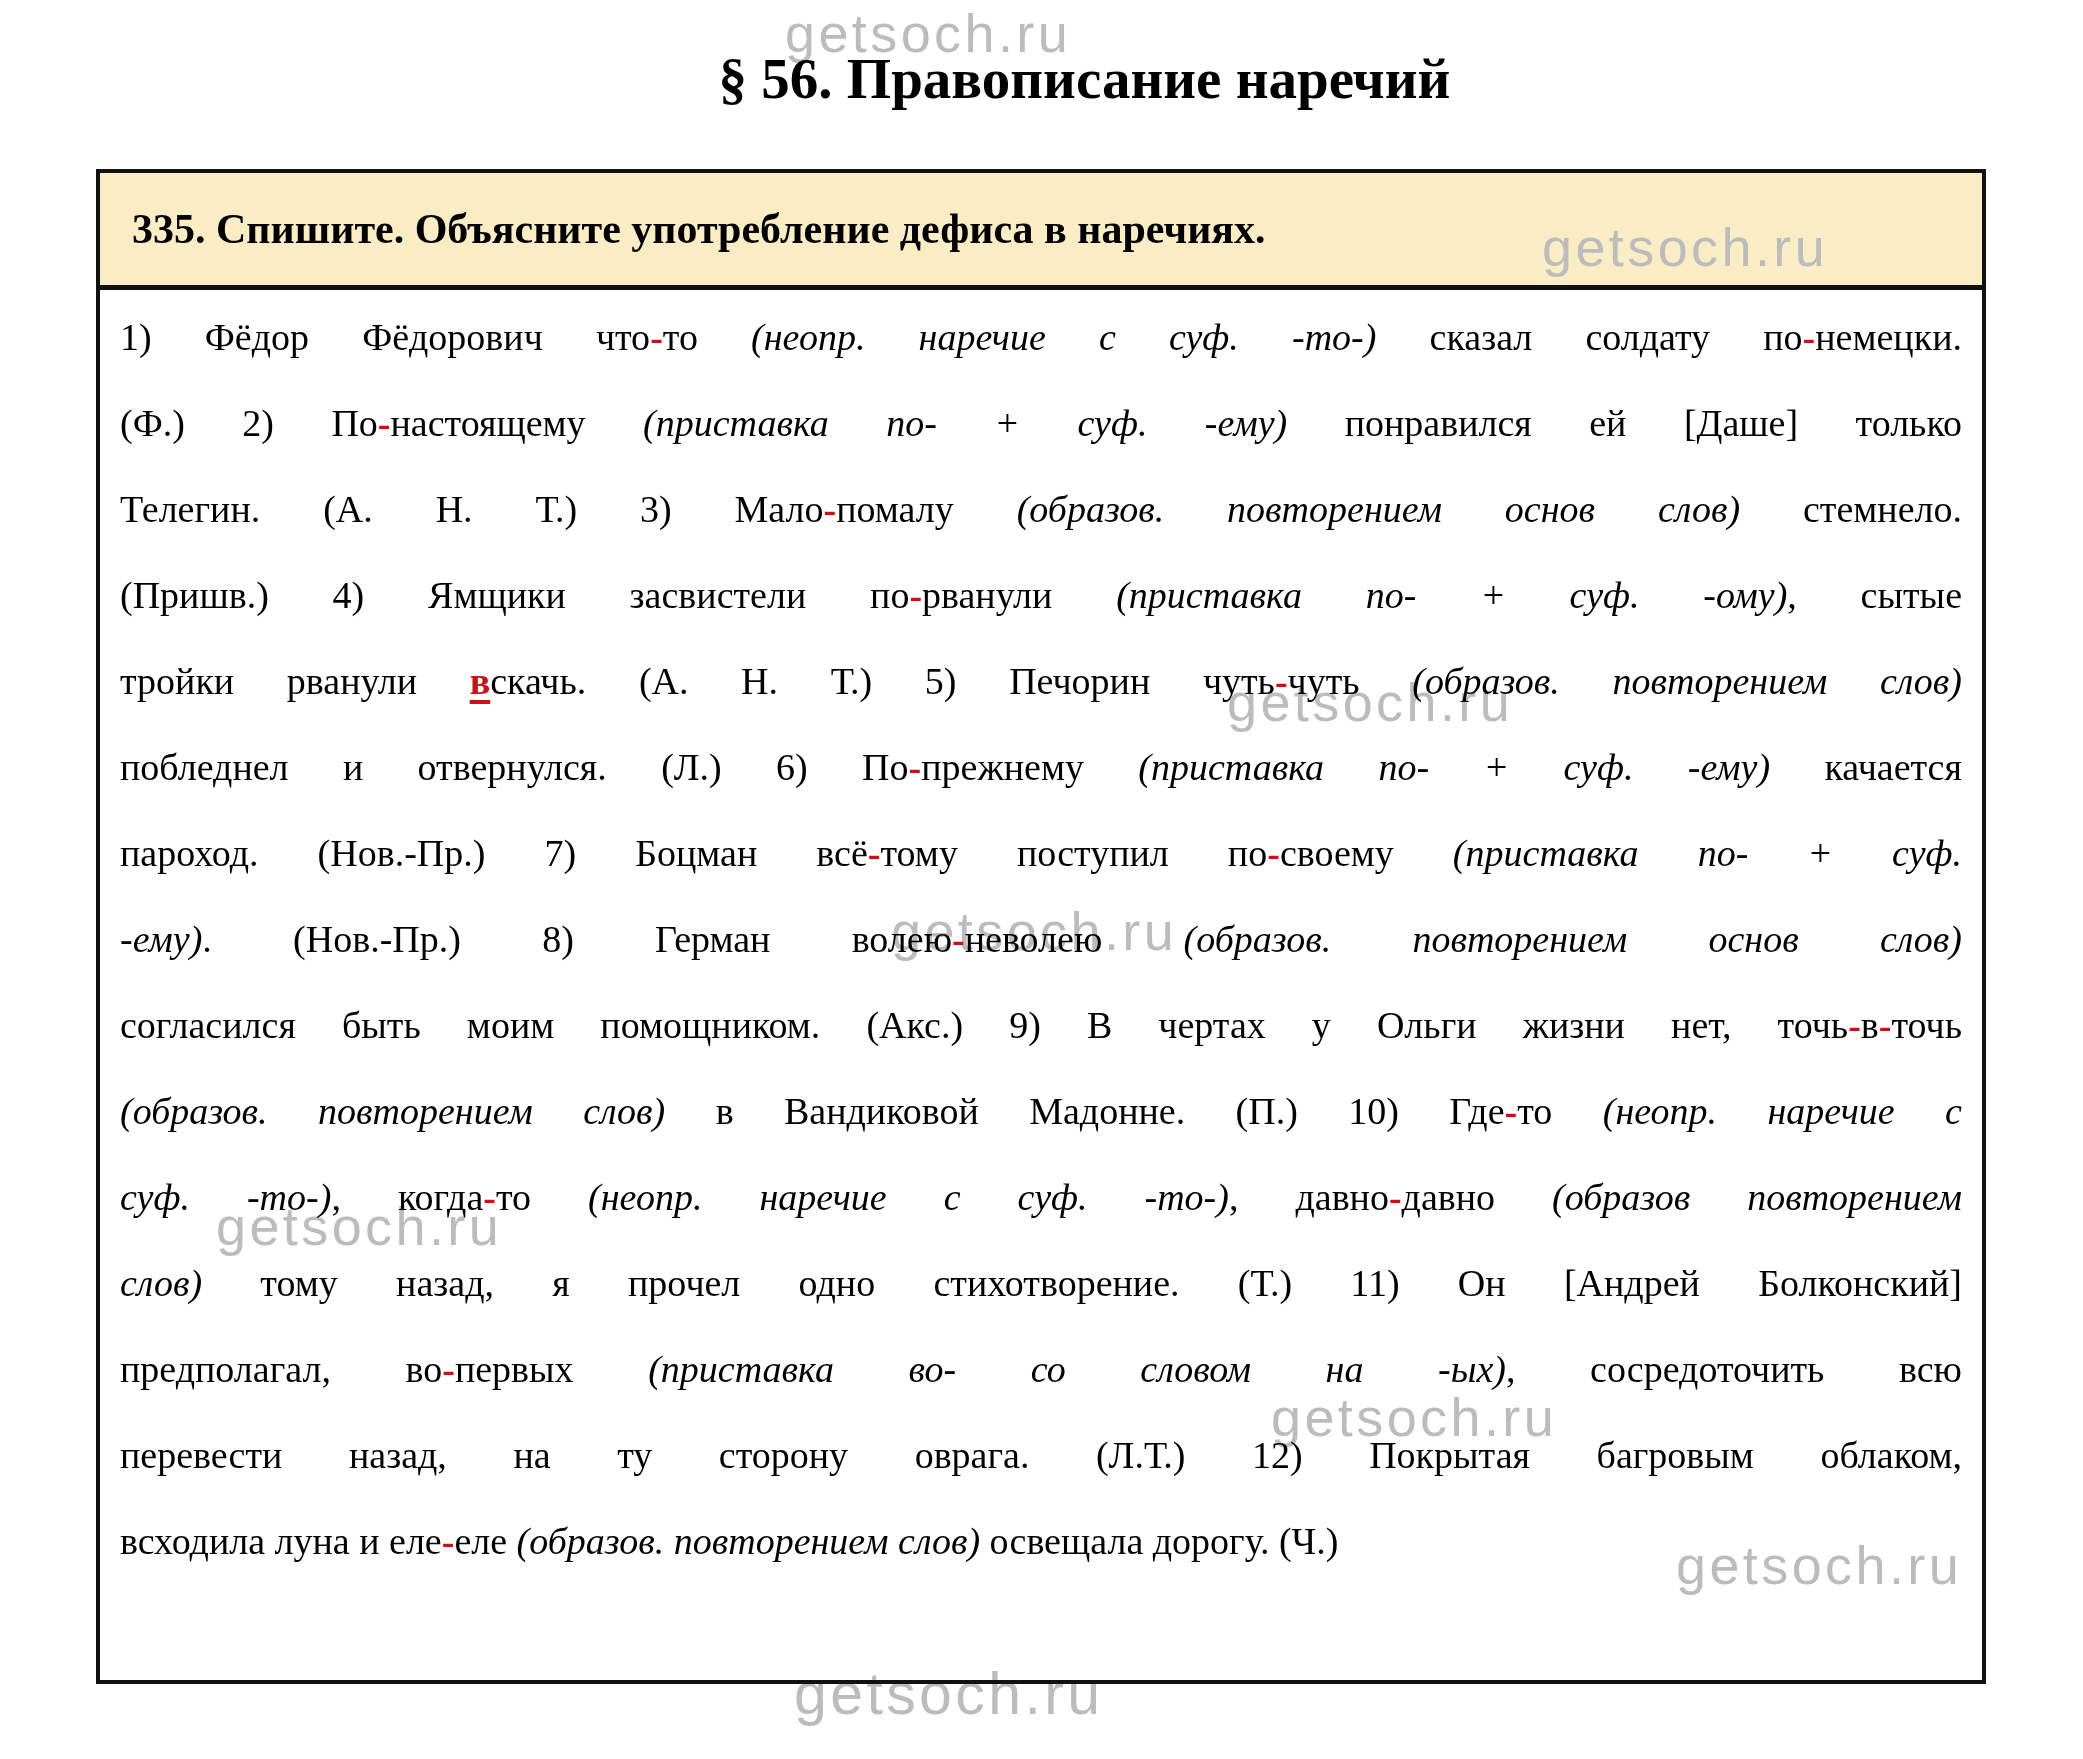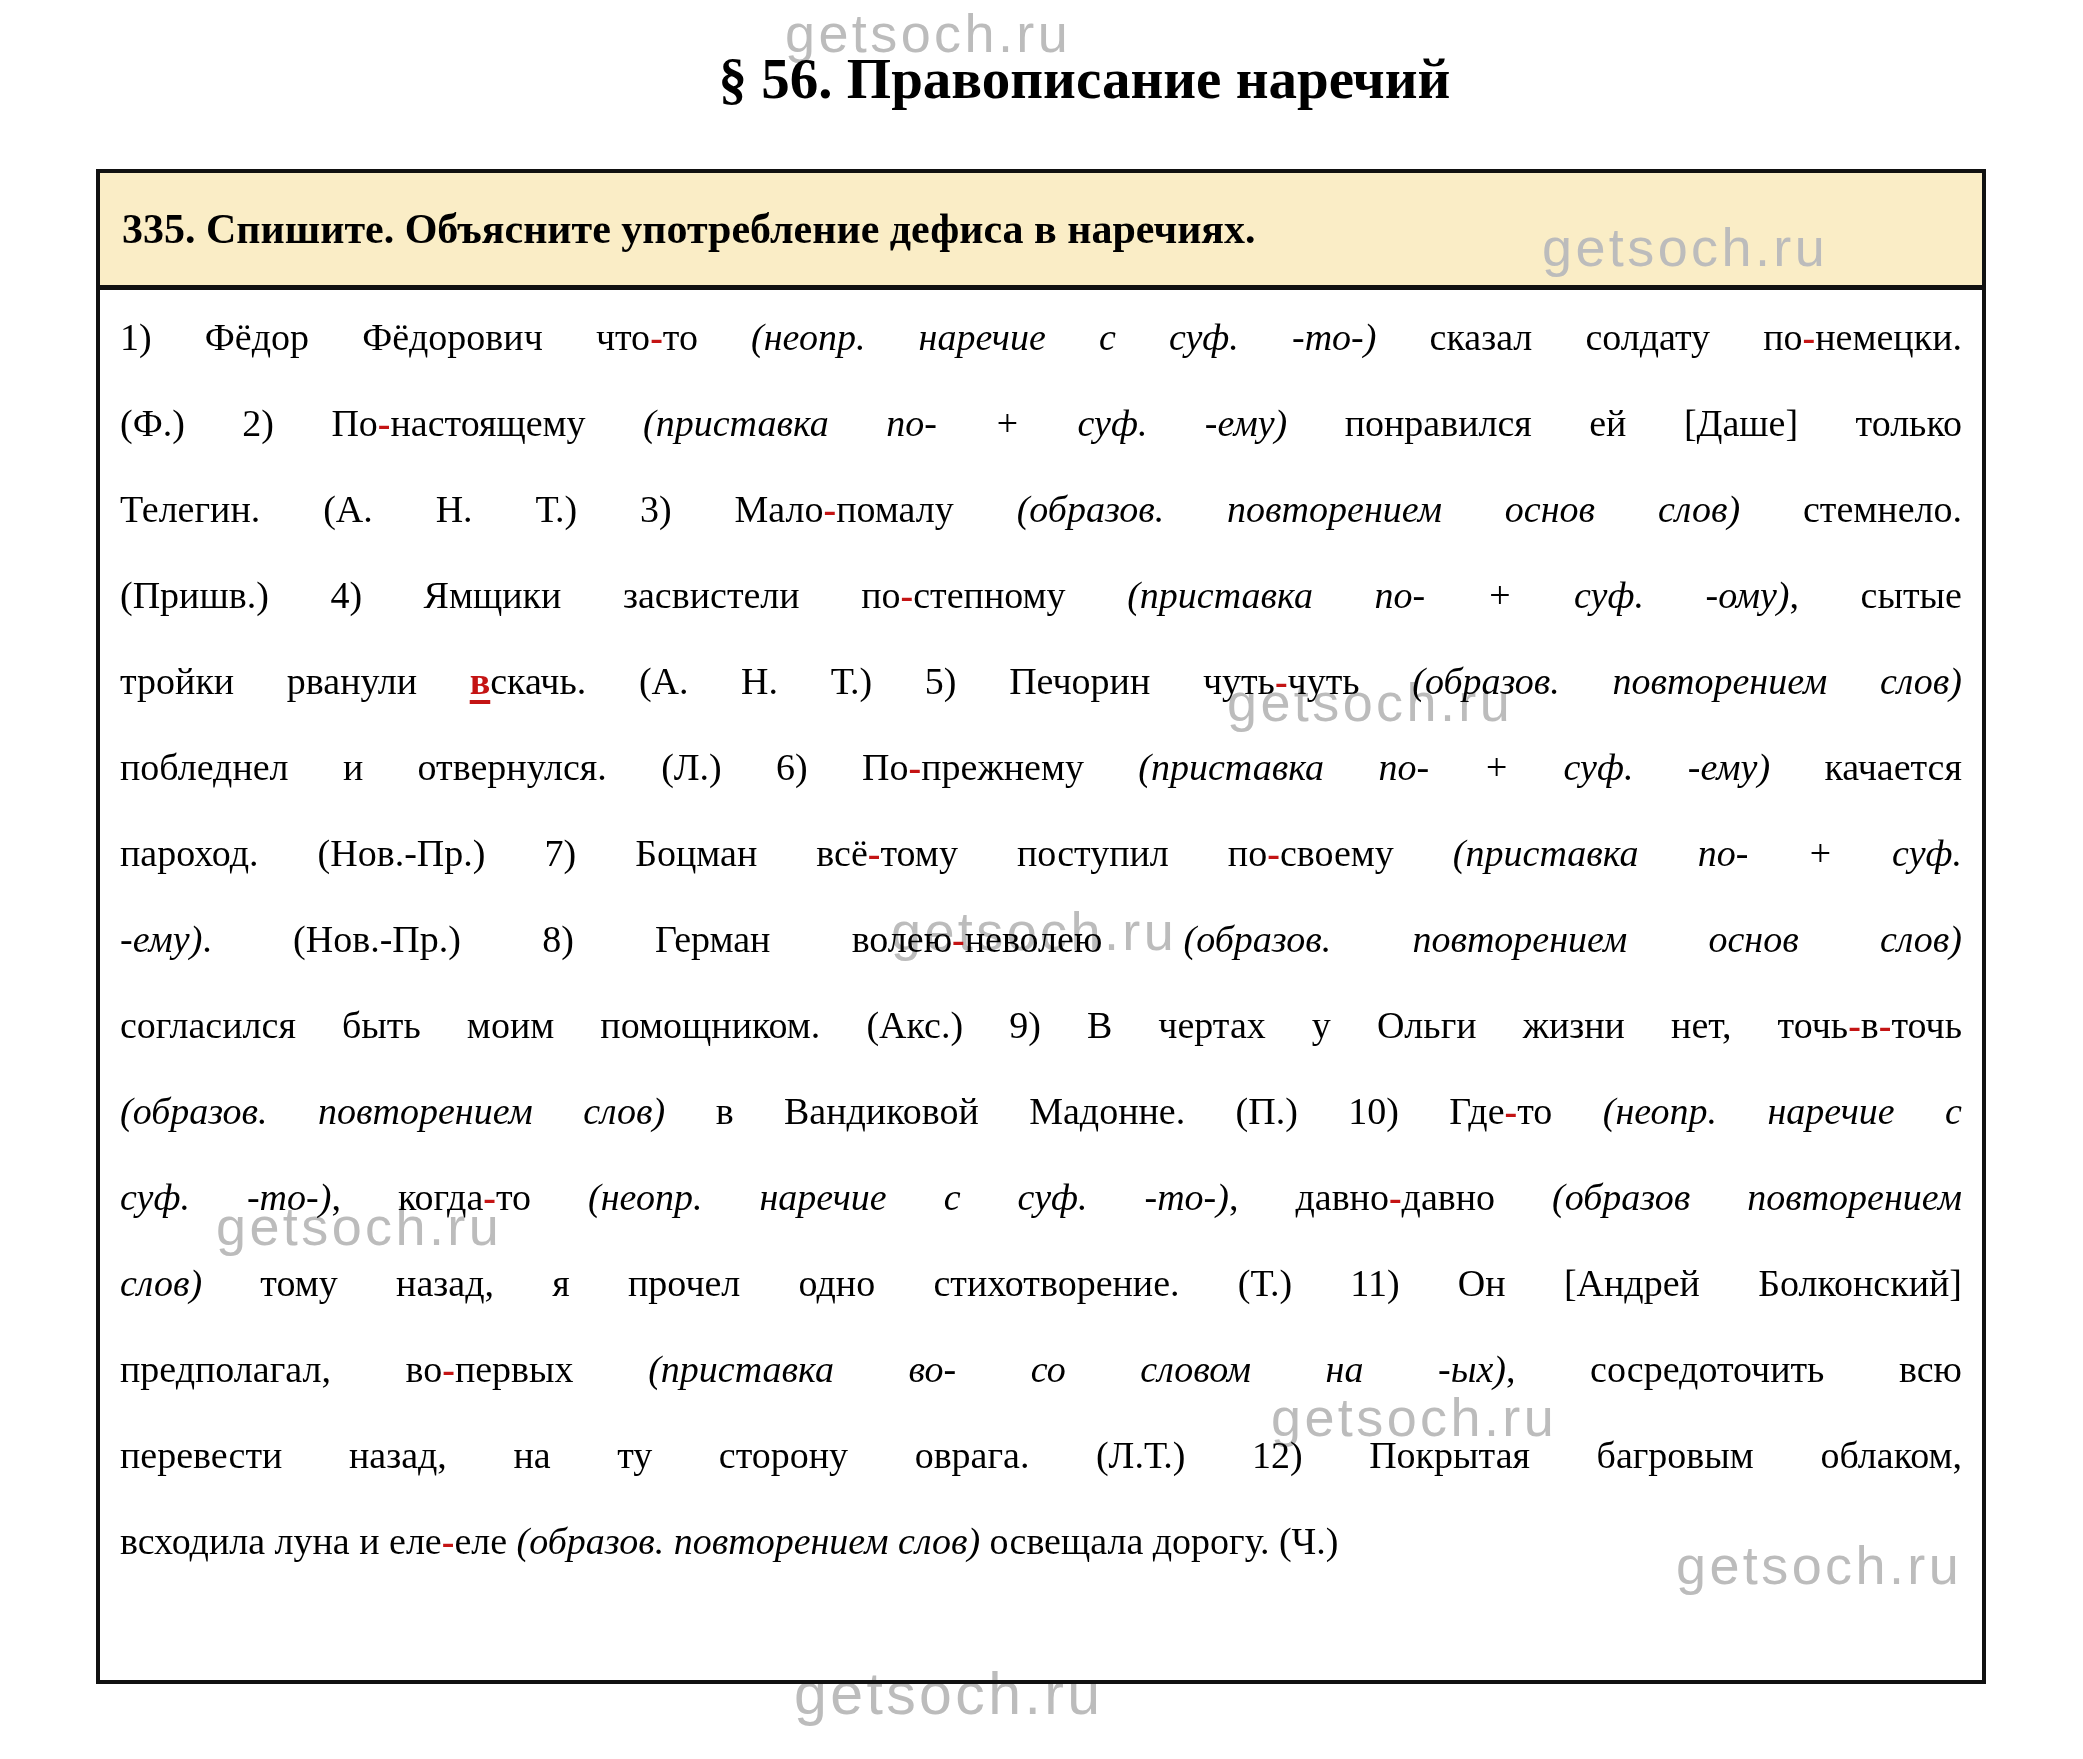--- a/index.html
+++ b/index.html
@@ -61,21 +61,21 @@
     height:1507px;
     border:4.2px solid var(--border_color);
     background:transparent;
   }
   .exercise-header{
     height:117px;
     background:var(--header_bg);
     border-bottom:5px solid var(--border_color);
     display:flex;
     align-items:center;
-    padding:0 22px;
+    padding:0 32px;
     box-sizing:border-box;
   }
   .exercise-task{
     font-size:42px;
     font-weight:bold;
     line-height:1.1;
   }
   .exercise-body{
     padding:4px 20px 0 20px;
   }
@@ -123,21 +123,21 @@
   <h1 class="page-title">§ 56. Правописание наречий</h1>
 
   <div class="exercise-box">
     <div class="exercise-header">
       <span class="exercise-task">335. Спишите. Объясните употребление дефиса в наречиях.</span>
     </div>
     <div class="exercise-body">
         <div class="line"><span class="s-n">1) Фёдор Фёдорович что</span><span class="s-r">-</span><span class="s-n">то </span><span class="s-i">(неопр. наречие с суф. -то-)</span><span class="s-n"> сказал солдату по</span><span class="s-r">-</span><span class="s-n">немецки.</span></div>
         <div class="line"><span class="s-n">(Ф.) 2) По</span><span class="s-r">-</span><span class="s-n">настоящему </span><span class="s-i">(приставка по- + суф. -ему)</span><span class="s-n"> понравился ей [Даше] только</span></div>
         <div class="line"><span class="s-n">Телегин. (А. Н. Т.) 3) Мало</span><span class="s-r">-</span><span class="s-n">помалу </span><span class="s-i">(образов. повторением основ слов)</span><span class="s-n"> стемнело.</span></div>
-        <div class="line"><span class="s-n">(Пришв.) 4) Ямщики засвистели по</span><span class="s-r">-</span><span class="s-n">степному </span><span class="s-i">(приставка по- + суф. -ому)</span><span class="s-n">, сытые</span></div>
+        <div class="line"><span class="s-n">(Пришв.) 4) Ямщики засвистели по</span><span class="s-r">-</span><span class="s-n">рванули </span><span class="s-i">(приставка по- + суф. -ому)</span><span class="s-n">, сытые</span></div>
         <div class="line"><span class="s-n">тройки рванули </span><span class="s-ru">в</span><span class="s-n">скачь. (А. Н. Т.) 5) Печорин чуть</span><span class="s-r">-</span><span class="s-n">чуть </span><span class="s-i">(образов. повторением слов)</span></div>
         <div class="line"><span class="s-n">побледнел и отвернулся. (Л.) 6) По</span><span class="s-r">-</span><span class="s-n">прежнему </span><span class="s-i">(приставка по- + суф. -ему)</span><span class="s-n"> качается</span></div>
         <div class="line"><span class="s-n">пароход. (Нов.-Пр.) 7) Боцман всё</span><span class="s-r">-</span><span class="s-n">тому поступил по</span><span class="s-r">-</span><span class="s-n">своему </span><span class="s-i">(приставка по- + суф.</span></div>
         <div class="line"><span class="s-i">-ему)</span><span class="s-n">. (Нов.-Пр.) 8) Герман волею</span><span class="s-r">-</span><span class="s-n">неволею </span><span class="s-i">(образов. повторением основ слов)</span></div>
         <div class="line"><span class="s-n">согласился быть моим помощником. (Акс.) 9) В чертах у Ольги жизни нет, точь</span><span class="s-r">-</span><span class="s-n">в</span><span class="s-r">-</span><span class="s-n">точь</span></div>
         <div class="line"><span class="s-i">(образов. повторением слов)</span><span class="s-n"> в Вандиковой Мадонне. (П.) 10) Где</span><span class="s-r">-</span><span class="s-n">то </span><span class="s-i">(неопр. наречие с</span></div>
         <div class="line"><span class="s-i">суф. -то-)</span><span class="s-n">, когда</span><span class="s-r">-</span><span class="s-n">то </span><span class="s-i">(неопр. наречие с суф. -то-)</span><span class="s-n">, давно</span><span class="s-r">-</span><span class="s-n">давно </span><span class="s-i">(образов повторением</span></div>
         <div class="line"><span class="s-i">слов)</span><span class="s-n"> тому назад, я прочел одно стихотворение. (Т.) 11) Он [Андрей Болконский]</span></div>
         <div class="line"><span class="s-n">предполагал, во</span><span class="s-r">-</span><span class="s-n">первых </span><span class="s-i">(приставка во- со словом на -ых)</span><span class="s-n">, сосредоточить всю</span></div>
         <div class="line"><span class="s-n">перевести назад, на ту сторону оврага. (Л.Т.) 12) Покрытая багровым облаком,</span></div>

